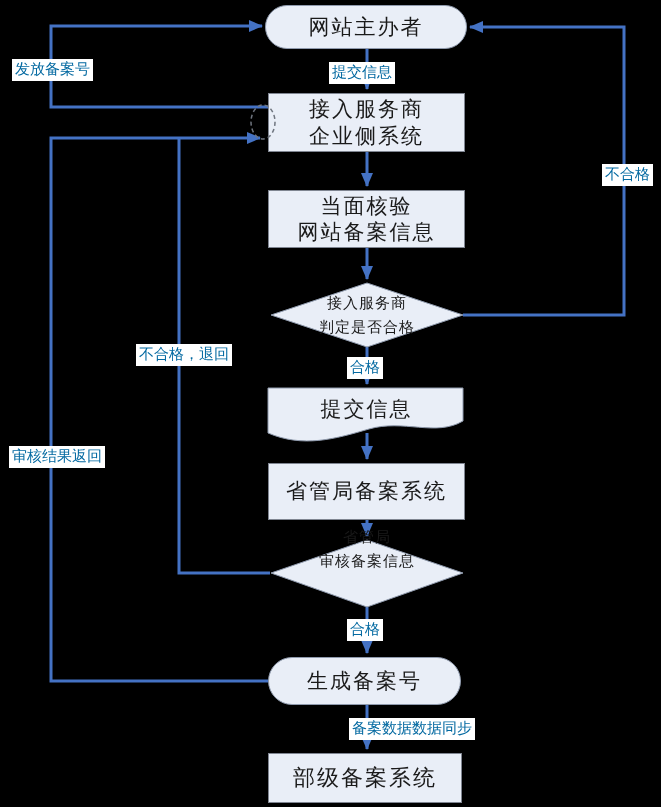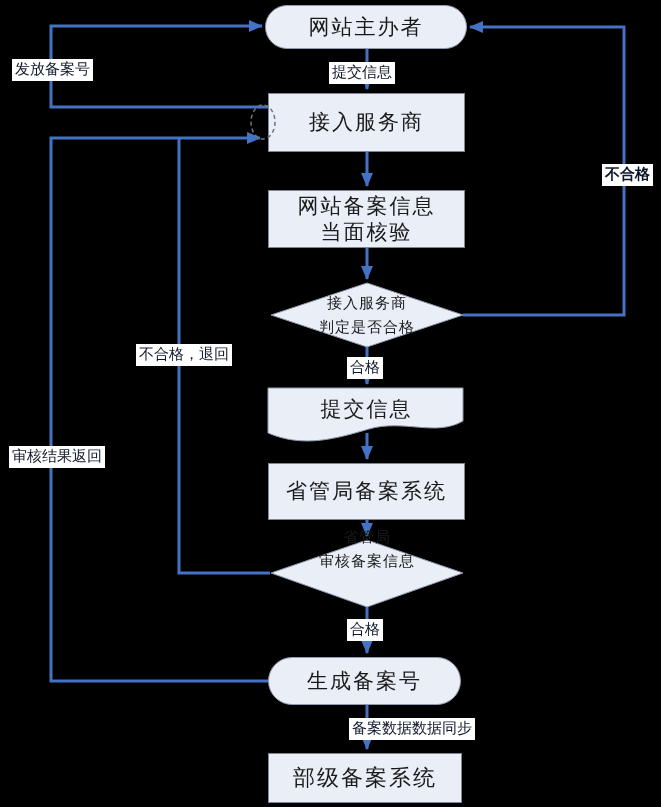--- a/index.html
+++ b/index.html
@@ -58,29 +58,29 @@
     text-align:center;
     background:transparent;
   }
   #diamond1-text{left:287px;top:288px;width:160px;height:54px;font-size:15px;line-height:1.6;letter-spacing:1px;}
   #diamond2-text{left:287px;top:522px;width:160px;height:54px;font-size:15px;line-height:1.6;letter-spacing:1px;}
   #doc-text{left:268px;top:392px;width:197px;height:34px;font-size:21px;letter-spacing:2px;}
 
   .edge-label{
     position:absolute;z-index:3;
     background:var(--label-bg);
-    color:#0f172a;
+    color:#0369a1;
     font-size:15px;
     line-height:1.3;
     padding:1px 3px;
     white-space:nowrap;
   }
   #lbl-issue-number{left:12px;top:59px;}
   #lbl-submit-info{left:329px;top:62px;}
-  #lbl-unqualified{left:602px;top:164px;font-weight:bold;}
+  #lbl-unqualified{left:602px;top:164px;}
   #lbl-qualified-1{left:347px;top:357px;}
   #lbl-unqualified-return{left:136px;top:344px;text-align:right;}
   #lbl-review-result{left:9px;top:446px;text-align:right;}
   #lbl-qualified-2{left:347px;top:619px;}
   #lbl-data-sync{left:309px;top:718px;margin-left:40px;}
 </style>
 </head>
 <body>
 
 <div class="canvas">
@@ -111,25 +111,26 @@
 
     <ellipse class="dashed-ring" cx="263" cy="122" rx="12" ry="17"></ellipse>
   </svg>
 
   <div class="shape stadium" id="stadium-website">
     <span>网站主办者</span>
   </div>
 
   <div class="shape rect" id="box-isp">
     <span>接入服务商</span>
+    <span>企业侧系统</span>
   </div>
 
   <div class="shape rect" id="box-verify">
+    <span>当面核验</span>
     <span>网站备案信息</span>
-    <span>当面核验</span>
   </div>
 
   <div class="node-text" id="diamond1-text">
     <span>接入服务商</span>
     <span>判定是否合格</span>
   </div>
 
   <div class="node-text" id="doc-text">
     <span>提交信息</span>
   </div>

